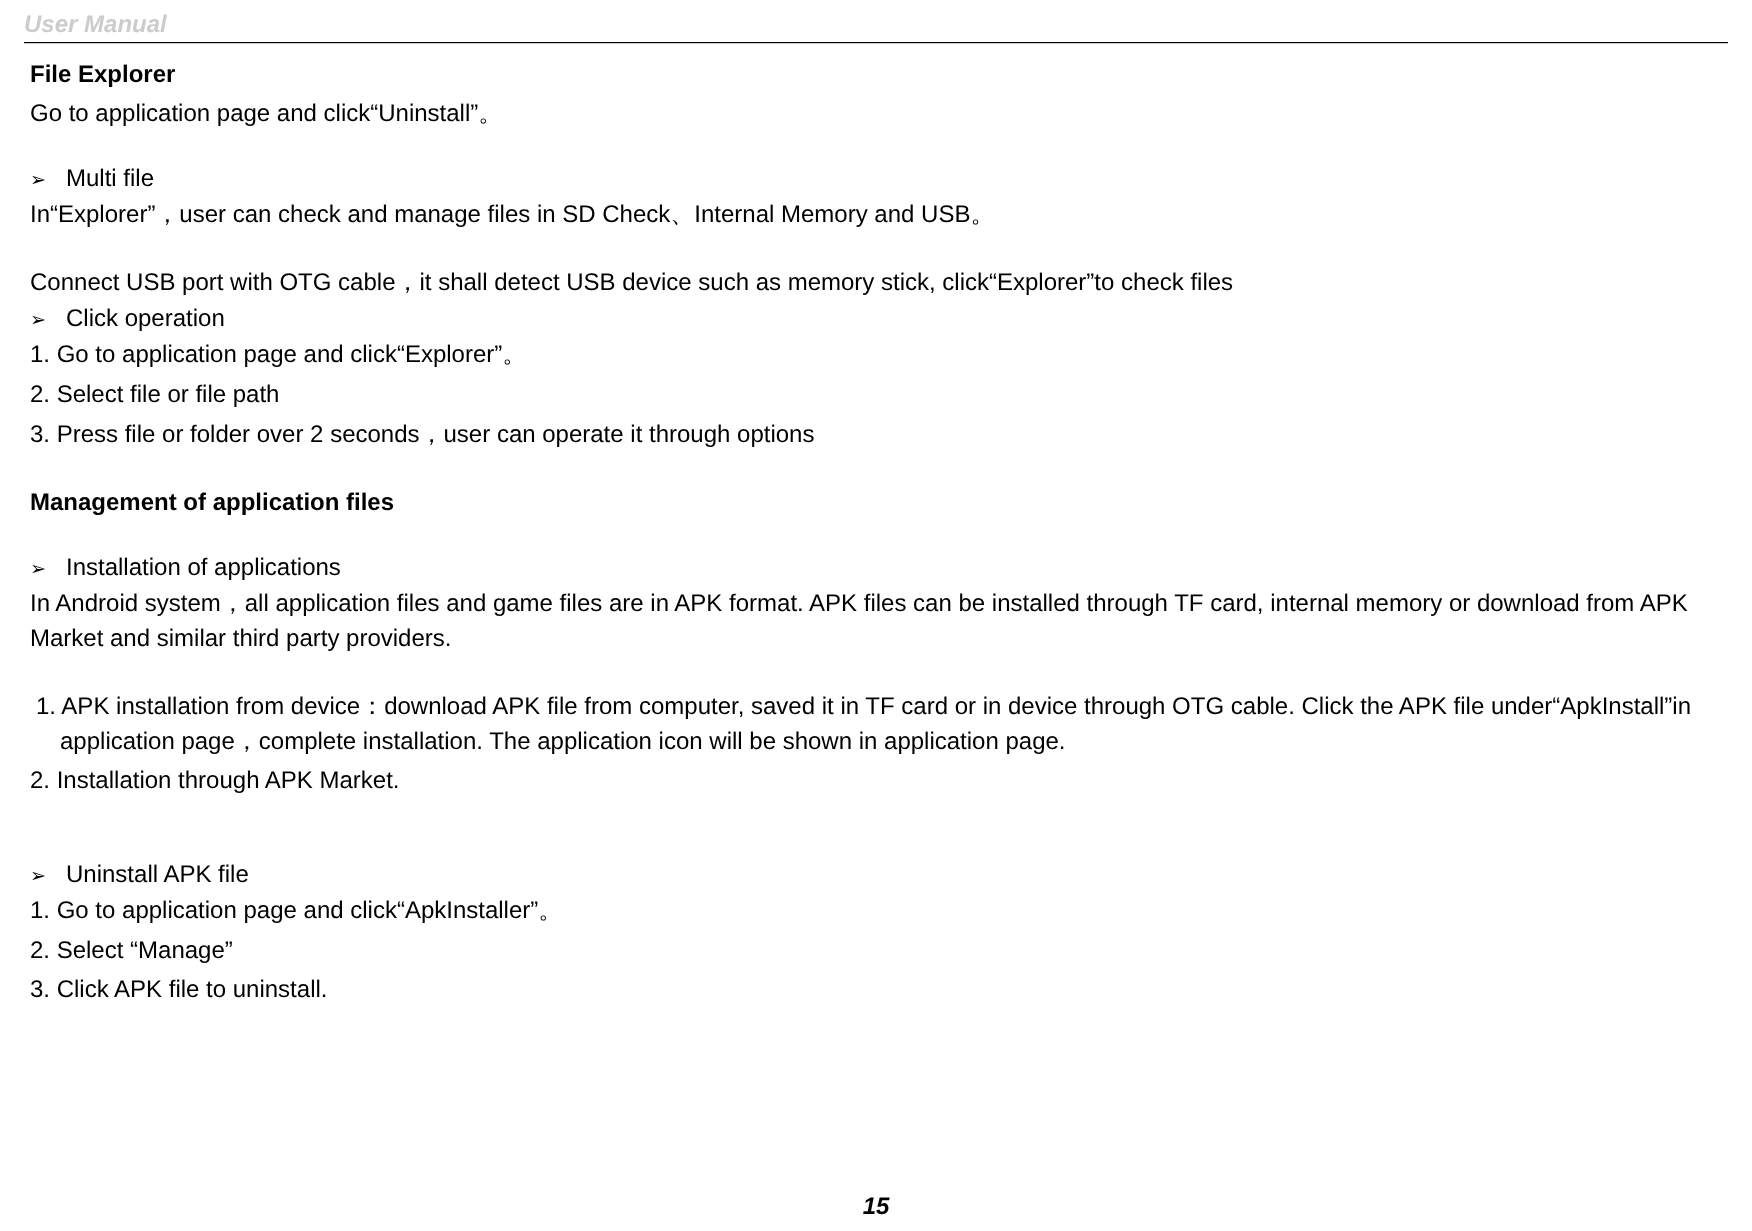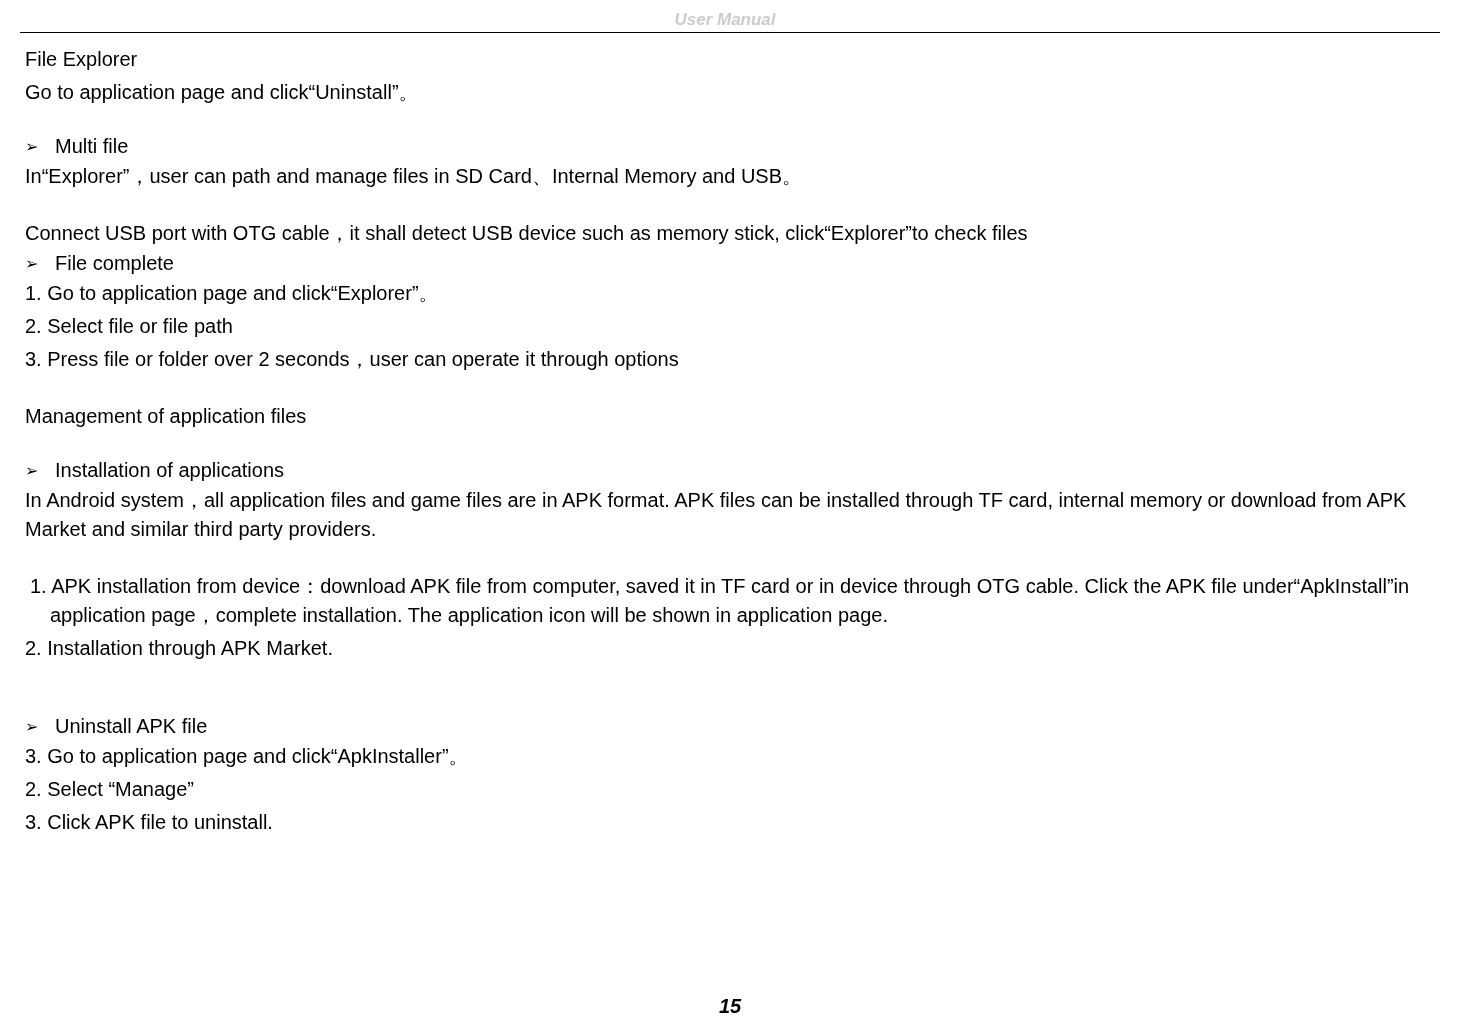--- a/index.html
+++ b/index.html
@@ -11,38 +11,38 @@
       font-family: Arial, sans-serif;
       font-size: 20px;
       color: #000;
       background: #fff;
       width: 1460px;
       height: 1026px;
       padding: 10px 20px;
       position: relative;
     }
     .header-right {
-      text-align: center;
+      text-align: left;
       font-style: italic;
       font-weight: bold;
       color: #ccc;
-      font-size: 17px;
+      font-size: 20px;
       padding-right: 10px;
     }
     .header-rule {
       border: none;
       border-top: 1.5px solid #000;
       margin-top: 2px;
       margin-bottom: 12px;
     }
     .content {
       padding: 0 5px;
     }
     .bold {
-      font-weight: normal;
+      font-weight: bold;
     }
     .para {
       margin-bottom: 4px;
       line-height: 1.45;
     }
     .spacer {
       height: 24px;
     }
     .bullet-line {
       display: flex;
@@ -78,27 +78,27 @@
 
 <div class="content">
   <div class="para bold">File Explorer</div>
   <div class="para">Go to application page and click“Uninstall”。</div>
   <div class="spacer"></div>
 
   <div class="bullet-line">
     <span class="bullet-arrow">➢</span>
     <span class="bullet-text">Multi file</span>
   </div>
-  <div class="para">In“Explorer”，user can path and manage files in SD Card、Internal Memory and USB。</div>
+  <div class="para">In“Explorer”，user can check and manage files in SD Check、Internal Memory and USB。</div>
   <div class="spacer"></div>
 
   <div class="para">Connect USB port with OTG cable，it shall detect USB device such as memory stick, click“Explorer”to check files</div>
   <div class="bullet-line">
     <span class="bullet-arrow">➢</span>
-    <span class="bullet-text">File complete</span>
+    <span class="bullet-text">Click operation</span>
   </div>
   <div class="para">1. Go to application page and click“Explorer”。</div>
   <div class="para">2. Select file or file path</div>
   <div class="para">3. Press file or folder over 2 seconds，user can operate it through options</div>
   <div class="spacer"></div>
 
   <div class="para bold">Management of application files</div>
   <div class="spacer"></div>
 
   <div class="bullet-line">
@@ -110,18 +110,18 @@
 
   <div class="para indent" style="text-indent:-20px; padding-left:25px;">1. APK installation from device：download APK file from computer, saved it in TF card or in device through OTG cable. Click the APK file under“ApkInstall”in application page，complete installation. The application icon will be shown in application page.</div>
   <div class="para">2. Installation through APK Market.</div>
   <div class="spacer"></div>
   <div class="spacer"></div>
 
   <div class="bullet-line">
     <span class="bullet-arrow">➢</span>
     <span class="bullet-text">Uninstall APK file</span>
   </div>
-  <div class="para">3. Go to application page and click“ApkInstaller”。</div>
+  <div class="para">1. Go to application page and click“ApkInstaller”。</div>
   <div class="para">2. Select “Manage”</div>
   <div class="para">3. Click APK file to uninstall.</div>
 </div>
 
 <div class="page-number">15</div>
 
 </body></html>

